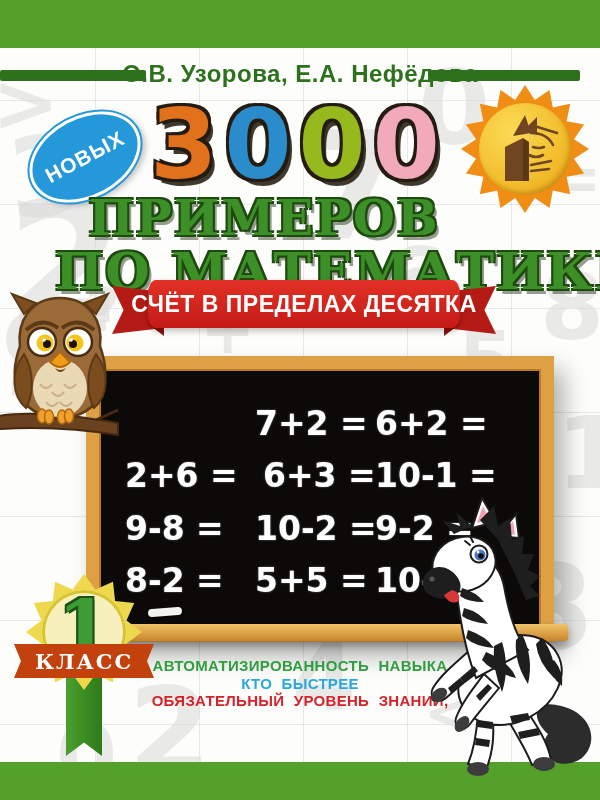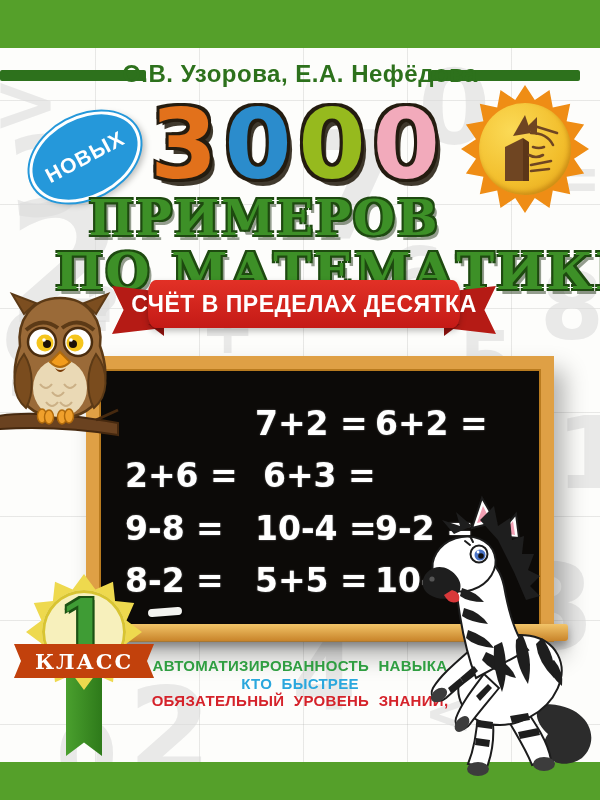--- a/index.html
+++ b/index.html
@@ -239,22 +239,23 @@
     </div>
   </div>
 
   <div class="board"></div>
   <div class="board-ledge"></div>
   <div class="equations">
     <span class="eq" style="left:156px;top:35px;">7+2 =</span>
     <span class="eq" style="left:276px;top:35px;">6+2 =</span>
     <span class="eq" style="left:26px;top:87px;">2+6 =</span>
     <span class="eq" style="left:164px;top:87px;">6+3 =</span>
+    <span class="eq" style="left:276px;top:87px;">10-1 =</span>
     <span class="eq" style="left:26px;top:140px;">9-8 =</span>
-    <span class="eq" style="left:156px;top:140px;">10-4 =</span>
+    <span class="eq" style="left:156px;top:140px;">10-2 =</span>
     <span class="eq" style="left:276px;top:140px;">9-2 =</span>
     <span class="eq" style="left:26px;top:192px;">8-2 =</span>
     <span class="eq" style="left:156px;top:192px;">5+5 =</span>
     <span class="eq" style="left:276px;top:192px;">10-4</span>
   </div>
   <div class="chalk"></div>
 
   <svg class="owl" viewBox="0 0 120 172">
     <path d="M-2,128 C30,123 72,127 118,135 L118,147 C70,139 30,139 -2,141 Z" fill="#6a4220" stroke="#46290f" stroke-width="2"></path>
     <path d="M96,132 L118,122" stroke="#46290f" stroke-width="3" fill="none"></path>

